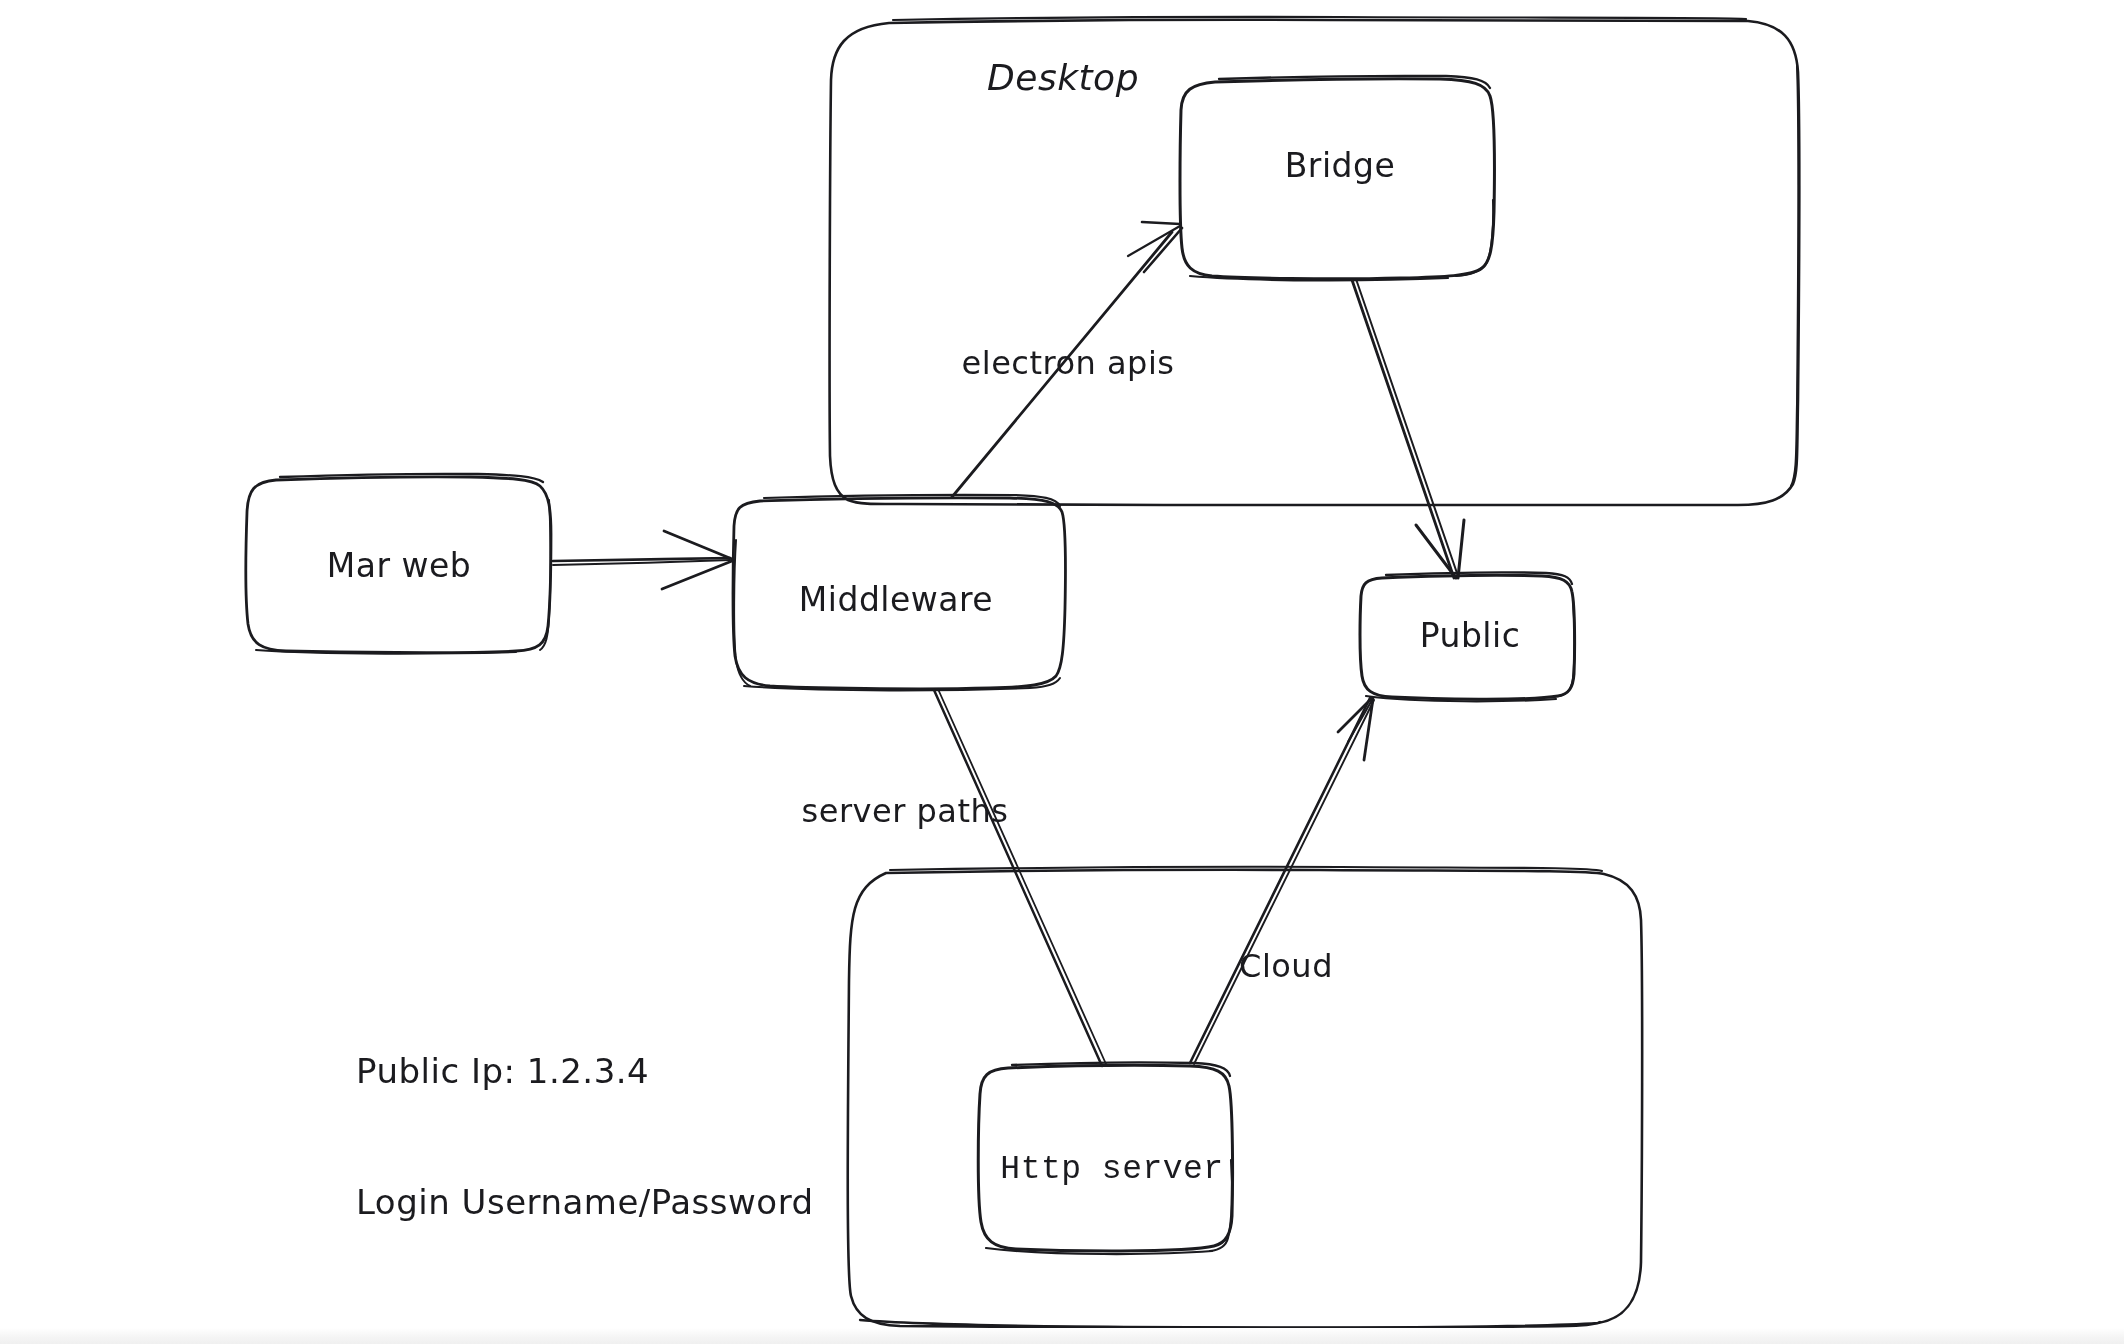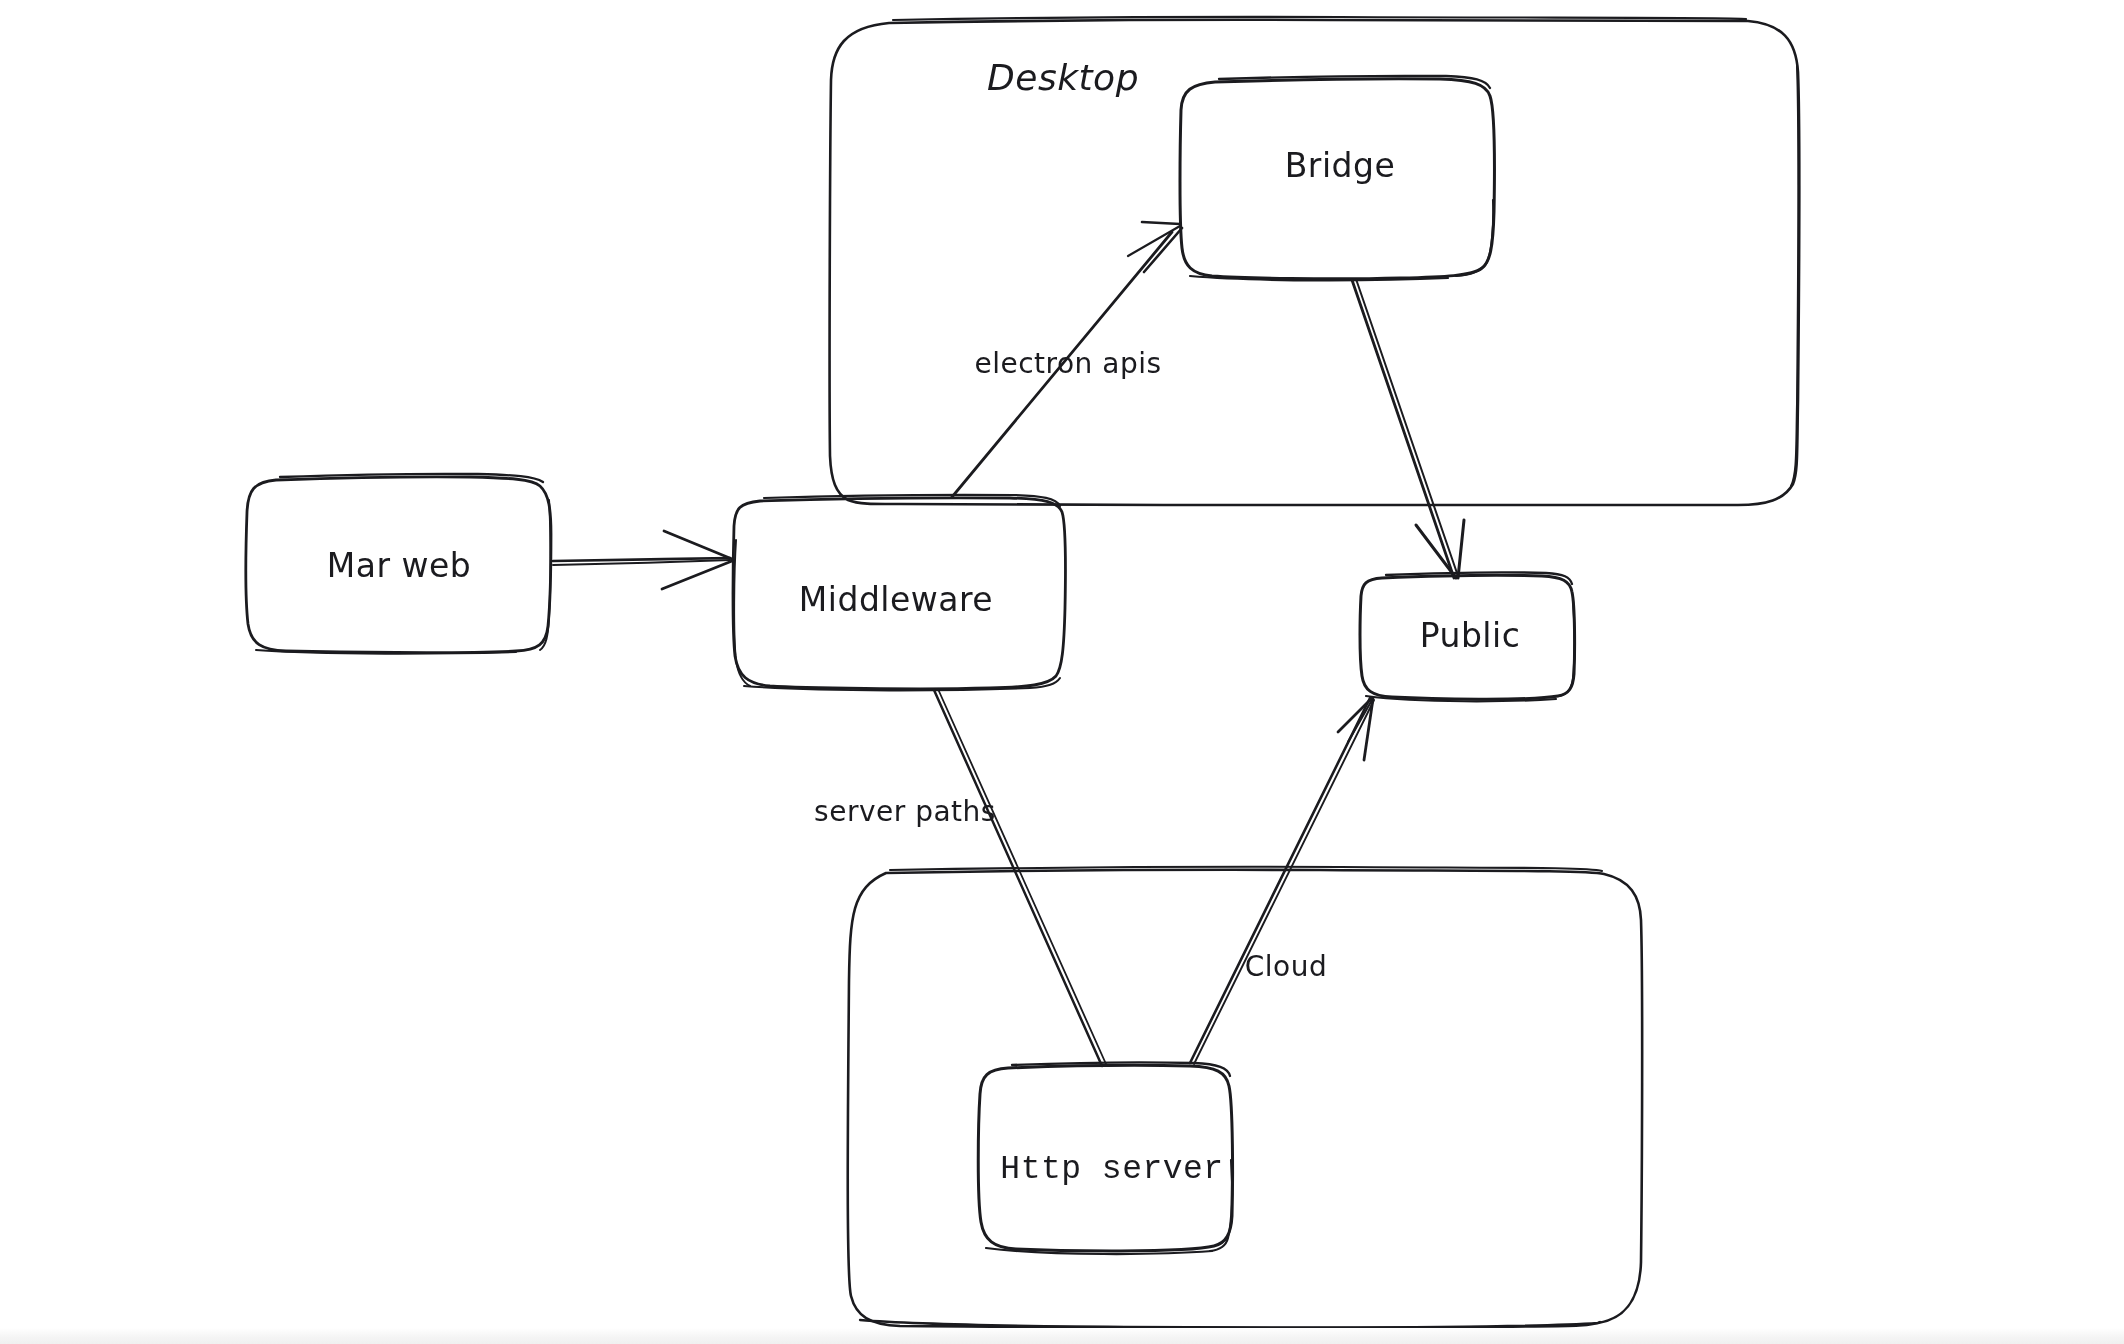--- a/index.html
+++ b/index.html
@@ -41,21 +41,21 @@
   .node-label {
     font-size: 33px;
     transform: translate(-50%, -50%);
   }
   .group-label {
     font-size: 36px;
     transform: translate(-50%, -50%);
     font-style: italic;
   }
   .edge-label {
-    font-size: 28px;
+    font-size: 32px;
     transform: translate(-50%, -50%);
   }
   .note {
     font-size: 34px;
     line-height: 1.28;
   }
   .note-line { display: block; }
 </style>
 </head>
 <body>
@@ -183,16 +183,20 @@
   <div class="label node-label" style="left:1470px; top:636px;">Public</div>
 
   <div class="label node-label" style="left:1112px; top:1170px;font-family:Liberation Mono, monospace;">Http server</div>
 
   <div class="label edge-label" style="left:1068px; top:364px;">electron apis</div>
 
   <div class="label edge-label" style="left:905px; top:812px;">server paths</div>
 
   <div class="label edge-label" style="left:1286px; top:967px;">Cloud</div>
 
+  <div class="label note" style="left:356px; top:963px;">
+    <span class="note-line">Public Ip: 1.2.3.4</span>
+    <span class="note-line">Login Username/Password</span>
+  </div>
 
   <div class="bottom-band"></div>
 
 </div>
 
 </body></html>

